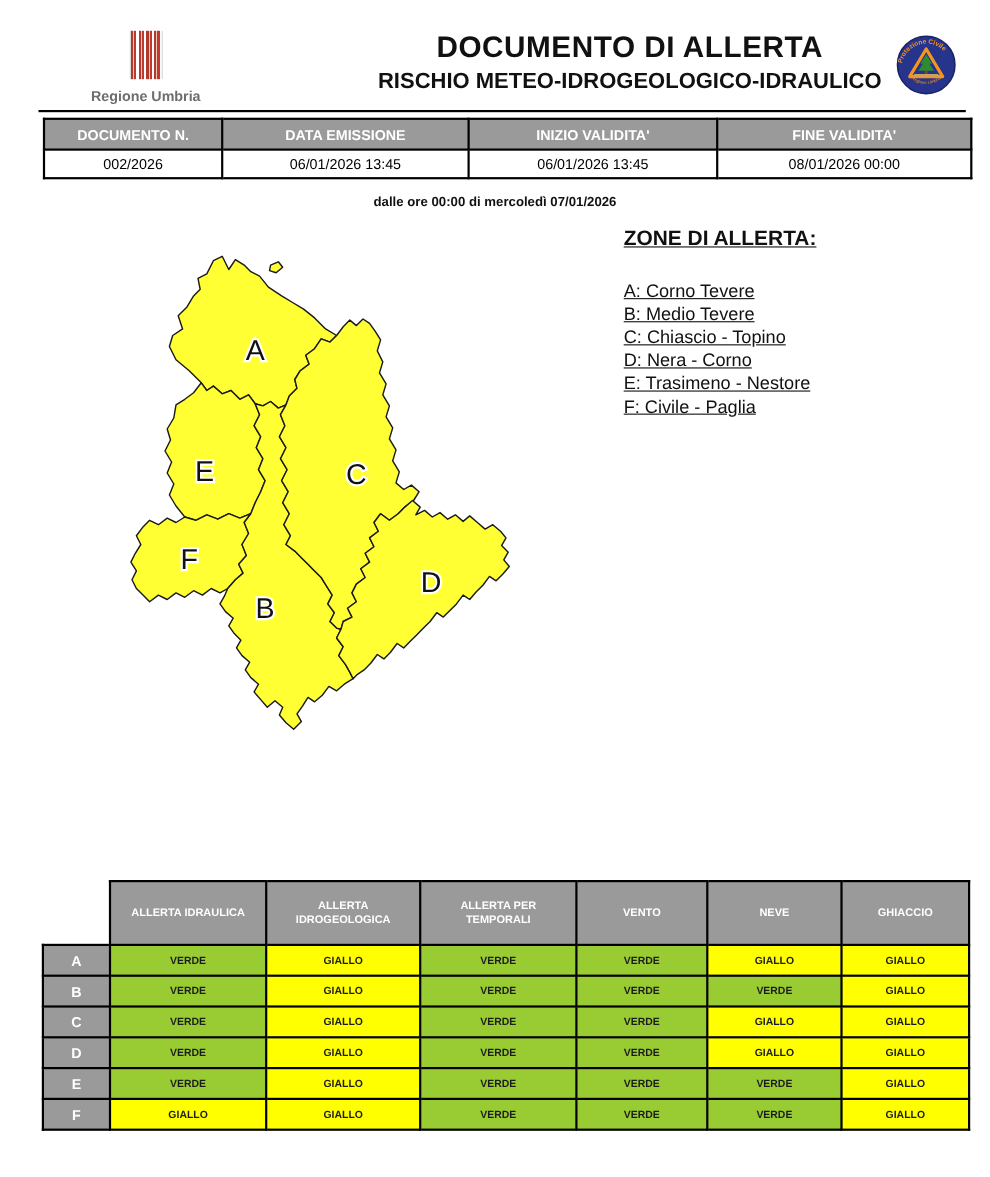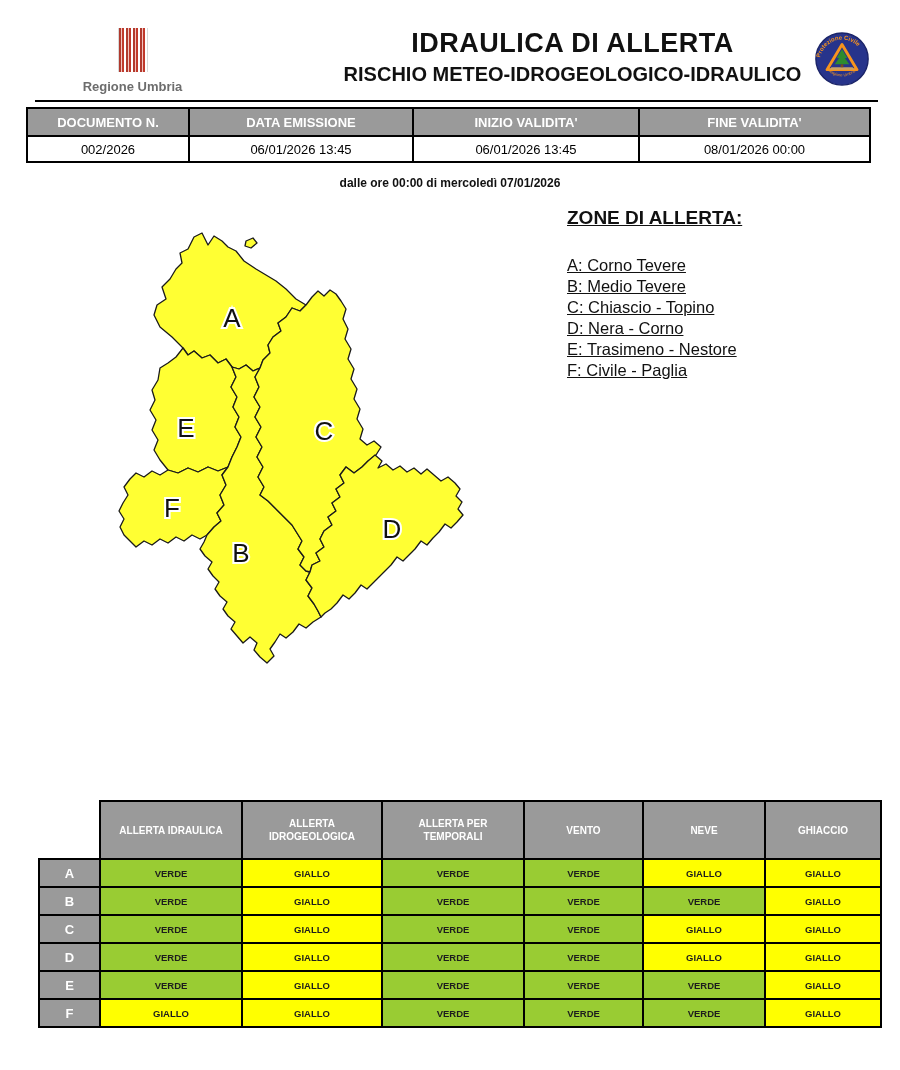--- a/index.html
+++ b/index.html
@@ -15,21 +15,21 @@
 
   .title-block{position:absolute;left:265px;top:28px;width:615px;text-align:center;}
   .title-block h1{margin:0;font-size:27px;font-weight:bold;letter-spacing:.5px;}
   .title-block h2{margin:4px 0 0 0;font-size:20px;font-weight:bold;text-align:center;}
 
   .pc-logo{position:absolute;left:813px;top:30px;}
 
   .top-rule{position:absolute;left:35px;top:100px;width:843px;height:2px;background:#000;}
 
   
-  .doc-table{position:absolute;left:26px;top:107px;border-collapse:collapse;table-layout:fixed;}
+  .doc-table{position:absolute;left:39px;top:107px;border-collapse:collapse;table-layout:fixed;}
   .doc-table th,.doc-table td{border:2px solid #000;text-align:center;padding:0;}
   .doc-table th{background:#9a9a9a;color:#fff;font-size:13px;font-weight:bold;height:26px;}
   .doc-table td{background:#fff;color:#000;font-size:13px;height:24px;}
 
   .validity-note{position:absolute;left:0;top:176px;width:900px;text-align:center;
       font-size:12px;font-weight:bold;}
 
   
   .legend{position:absolute;left:567px;top:207px;text-decoration:underline;}
   .legend-title{font-size:19px;font-weight:bold;margin:0 0 26px 0;}
@@ -56,21 +56,21 @@
 <body>
 
 <div class="page">
 
   <div class="org-logo">
     <span class="stripes"></span>
     <div class="org-text">Regione Umbria</div>
   </div>
 
   <div class="title-block">
-    <h1>IDRAULICA DI ALLERTA</h1>
+    <h1>DOCUMENTO DI ALLERTA</h1>
     <h2>RISCHIO METEO-IDROGEOLOGICO-IDRAULICO</h2>
   </div>
 
   <svg class="pc-logo" width="58" height="58" viewBox="0 0 60 60">
     <circle cx="30" cy="30" r="27" fill="#27348B" stroke="#1b2468" stroke-width="1.5"></circle>
     <polygon points="30,15 14.5,41 45.5,41" fill="#27348B" stroke="#F7941D" stroke-width="3" stroke-linejoin="round"></polygon>
     <polygon points="19,38.5 41,38.5 43,41 17,41" fill="#C8A165"></polygon>
     <polygon points="30,20 24.5,29 27,29 22.5,35.5 37.5,35.5 33,29 35.5,29" fill="#2E8B2E"></polygon>
     <rect x="28.6" y="35.5" width="2.8" height="3" fill="#7a4a1e"></rect>
     <defs>

